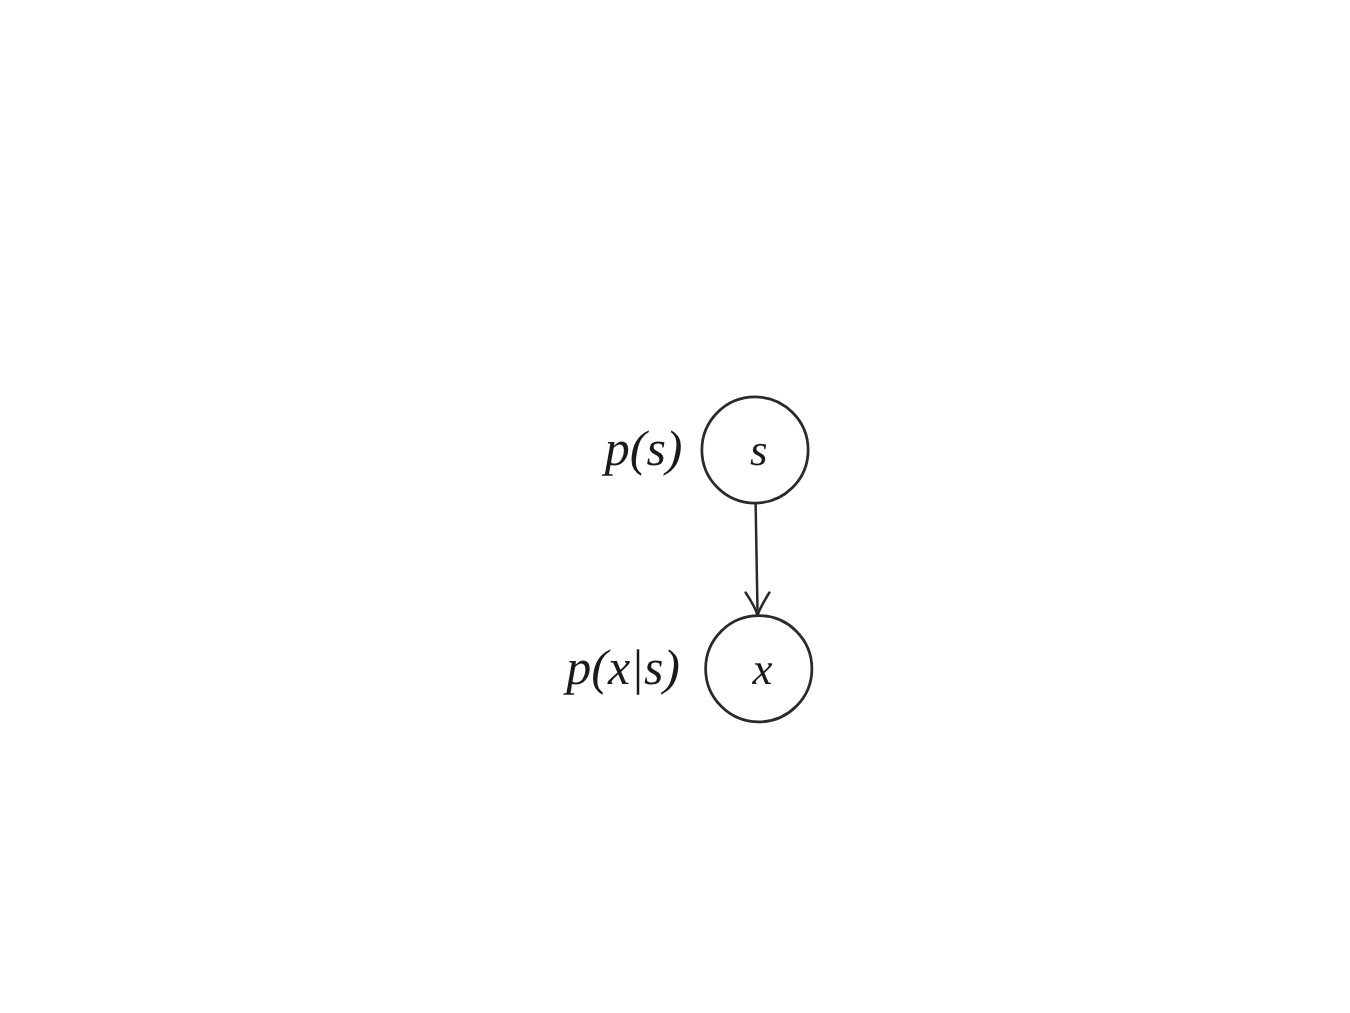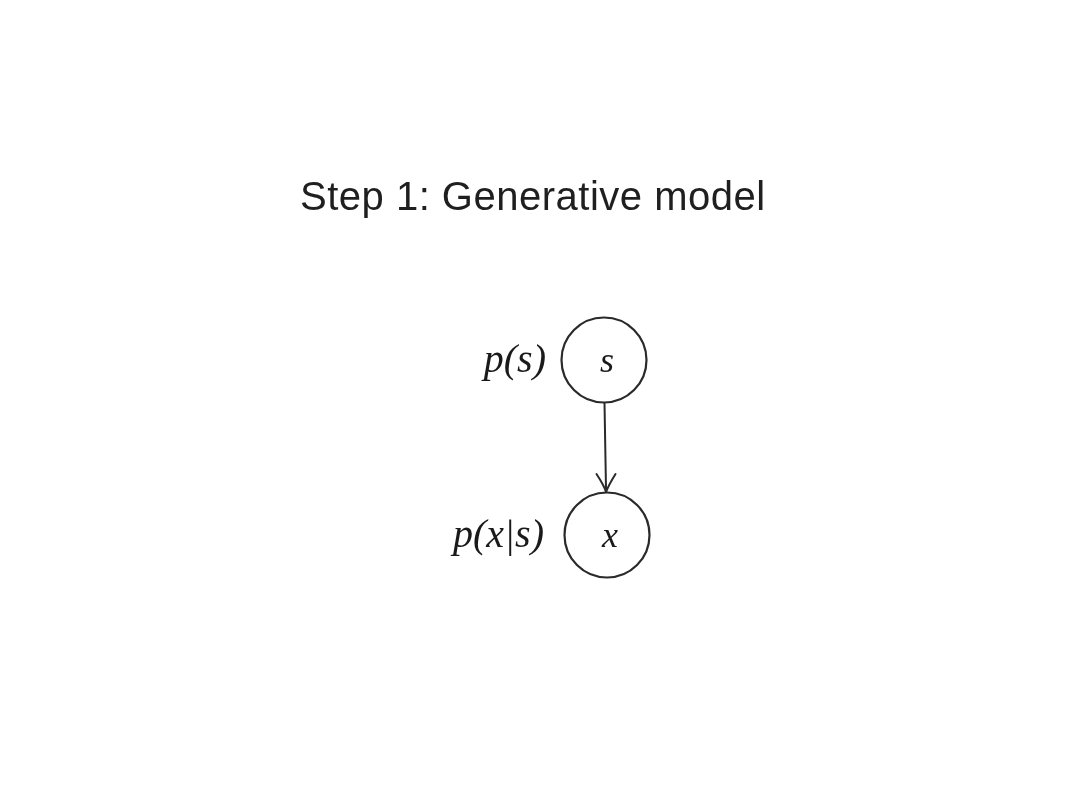--- a/index.html
+++ b/index.html
@@ -59,21 +59,20 @@
   }
   .annotation-label {
     font-size: 40px;
   }
 </style>
 </head>
 <body>
 
 <div class="slide">
 
-  <div class="slide-title">Step 1: Generative model</div>
 
   <svg class="diagram-svg" viewBox="0 0 1080 810" xmlns="http://www.w3.org/2000/svg">
 
     <line class="edge-line" x1="604.5" y1="403" x2="606" y2="489"></line>
     <path class="arrowhead" d="M 596.5 474 Q 605 487 606 492.5 Q 607.5 487 615.5 474"></path>
 
     <circle class="node-circle" cx="604" cy="360" r="42.5"></circle>
     <text class="math-label node-label" x="607" y="372" text-anchor="middle">s</text>
     <text class="math-label annotation-label" x="546" y="372" text-anchor="end">p(s)</text>
 

